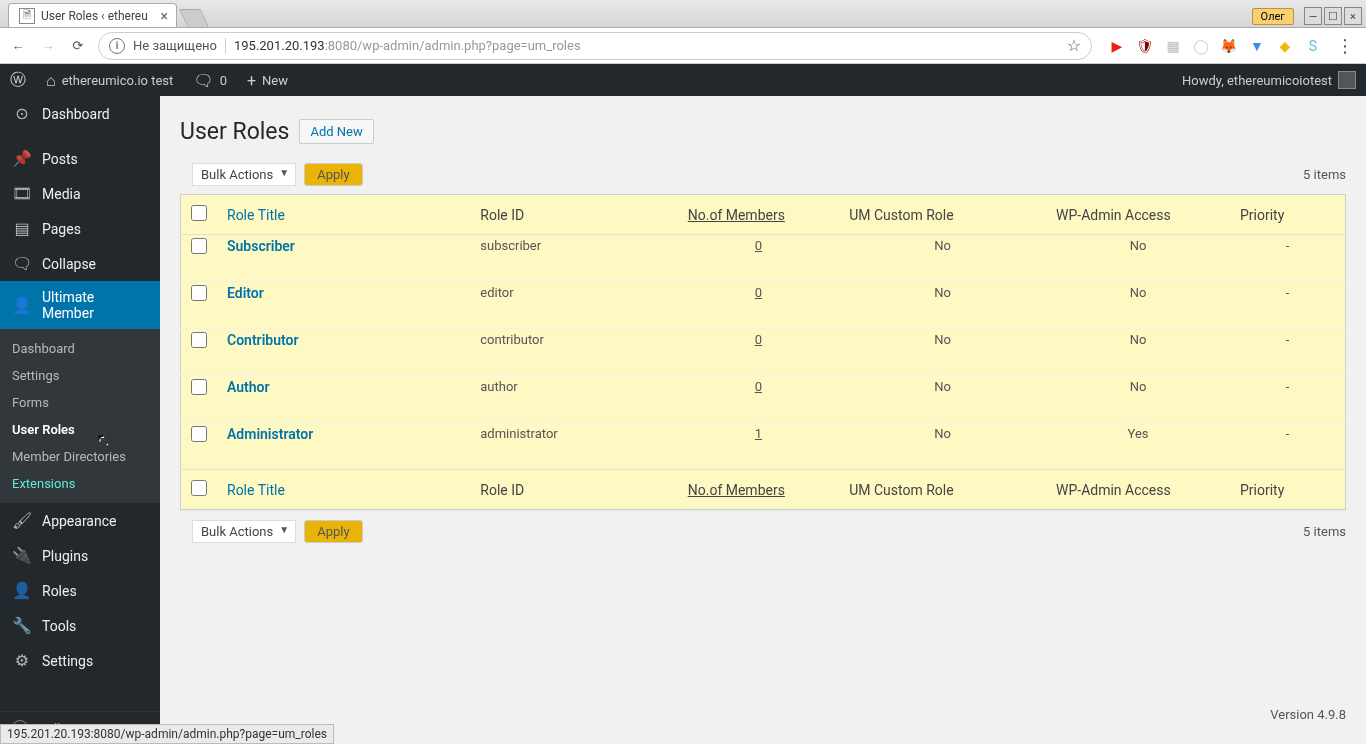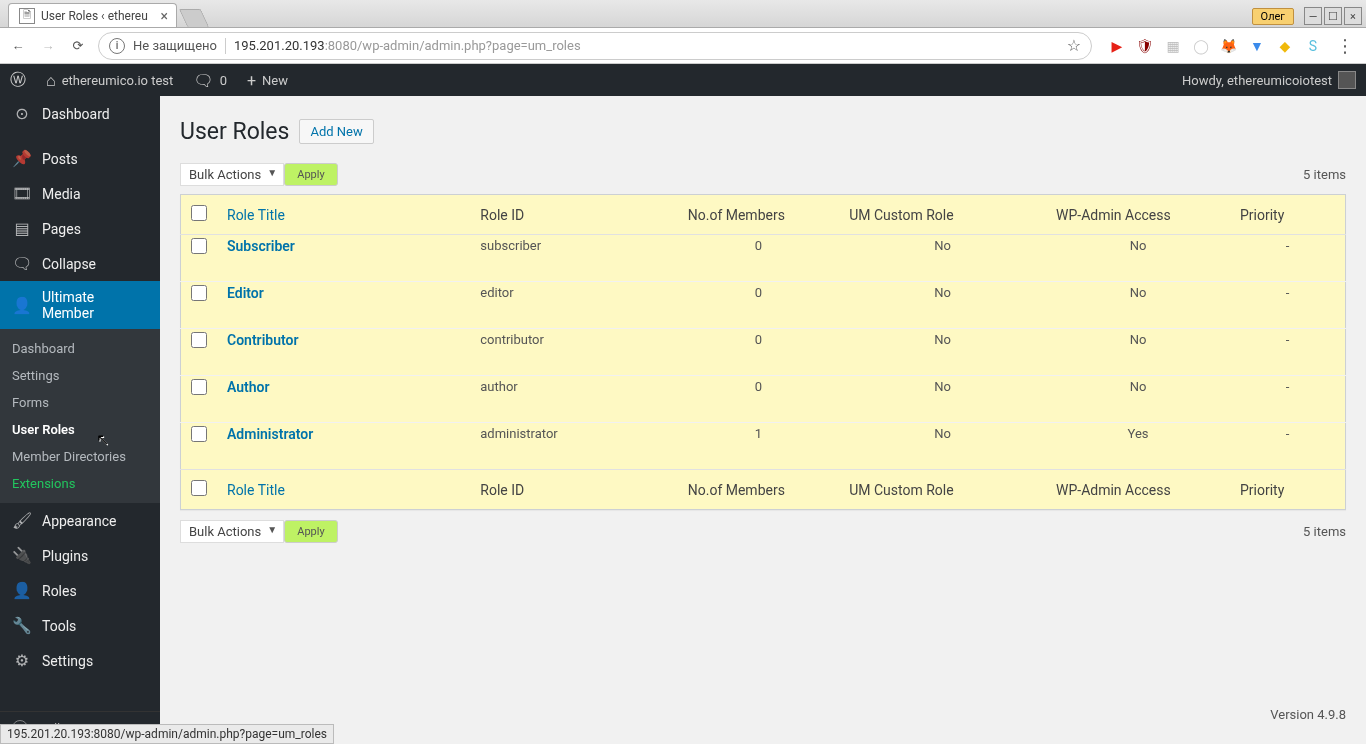--- a/index.html
+++ b/index.html
@@ -42,51 +42,51 @@
 
 
 .adminmenu { width: 160px; background: #23282d; color: #eee; font-size: 14px; flex-shrink: 0; position: relative; }
 .menu-item { display: flex; align-items: center; gap: 10px; padding: 8px 12px; color: #eee; cursor: pointer; }
 .menu-item.current { background: #0073aa; color: #fff; }
 .menu-icon { width: 20px; text-align: center; font-size: 16px; opacity: 0.7; }
 .menu-item.current .menu-icon { opacity: 1; }
 .submenu { background: #32373c; padding: 6px 0; }
 .submenu-item { padding: 6px 12px; color: #b4b9be; font-size: 13px; cursor: pointer; }
 .submenu-item.current { color: #fff; font-weight: 600; }
-.submenu-item.highlight { color: #22c55e; }
+.submenu-item.highlight { color: #5eead4; }
 .collapse-item { display: flex; align-items: center; gap: 10px; padding: 8px 12px; color: #aaa; font-size: 13px; cursor: pointer; border-top: 1px solid #333; position: absolute; bottom: 0; width: 100%; }
 .collapse-item .menu-icon { border: 1.5px solid #aaa; border-radius: 50%; width: 16px; height: 16px; display:flex; align-items:center; justify-content:center; font-size:10px;}
 
 
 .wp-content { flex: 1; background: #f1f1f1; padding: 10px 20px 0 20px; position: relative; overflow: hidden; }
 .heading-row { display: flex; align-items: center; gap: 10px; margin: 12px 0 18px 0; }
 .page-title { font-size: 23px; font-weight: 400; color: #23282d; }
 .page-title-action { border: 1px solid #ccc; color: #0073aa; padding: 4px 10px; font-size: 13px; background: #f7f7f7; border-radius: 2px; cursor: pointer; }
 
 .tablenav { display: flex; justify-content: space-between; align-items: center; margin-bottom: 8px; }
-.bulk-row { display: flex; gap: 0; }
+.bulk-row { display: flex; gap: 8px; margin-left: 12px; }
 .bulk-select { border: 1px solid #ddd; padding: 3px 22px 3px 8px; font-size: 13px; background: #fff; position: relative; cursor: pointer; }
 .bulk-select::after { content: "▼"; position: absolute; right: 6px; font-size: 10px; color: #555; }
-.apply-btn { border: 1px solid #ccc; background: #bef264; padding: 3px 12px; font-size: 11px; border-radius: 3px; color: #555; cursor: pointer; }
+.apply-btn { border: 1px solid #ccc; background: #eab308; padding: 3px 12px; font-size: 13px; border-radius: 3px; color: #555; cursor: pointer; }
 .items-count { color: #555; font-size: 13px; }
 
 
 .wp-table { width: 100%; border: 1px solid #ccd0d4; border-collapse: collapse; background: #fef9c3; box-shadow: 0 1px 1px rgba(0,0,0,.04); }
 .wp-table thead th, .wp-table tfoot th { text-align: left; padding: 10px 10px; font-weight: 400; font-size: 14px; border-bottom: 1px solid #e1e1e1; }
 .wp-table tfoot th { border-bottom: none; border-top: 1px solid #e1e1e1; }
 .wp-table thead th a, .wp-table tfoot th a { color: #0073aa; text-decoration: none; }
 .wp-table tbody td { padding: 3px 10px 24px 10px; vertical-align: top; font-size: 13px; color: #555; border-bottom: 1px solid #f1f1f1; }
 .wp-table tbody tr:last-child td { border-bottom: none; }
 .check-col { width: 32px; text-align: center; }
 .check-col input { width: 16px; height: 16px; }
 .role-title { color: #0073aa; font-weight: 600; font-size: 14px; }
 .col-title { width: 22%; }
 .col-id { width: 18%; }
 .col-members, .col-custom, .col-access, .col-priority { text-align: center; }
-.col-members { width: 14%; }
+.col-members { width: 14%; text-decoration: underline; }
 .col-custom { width: 18%; }
 .col-access { width: 16%; }
 .col-priority { width: 10%; }
 .footer-row { display:flex; justify-content: space-between; color:#555; font-size:13px; position:absolute; bottom:22px; left:20px; right:20px;}
 
 .status-hint { position: absolute; bottom: 0; left: 0; background: #eaeaea; border: 1px solid #bbb; padding: 2px 6px; font-size: 12px; color: #333; }
 .cursor-arrow { position: absolute; top: 430px; left: 96px; font-size: 16px; color:#000; pointer-events:none; text-shadow: 1px 1px 0 #fff; z-index:100;}
 </style>
 </head>
 <body>

